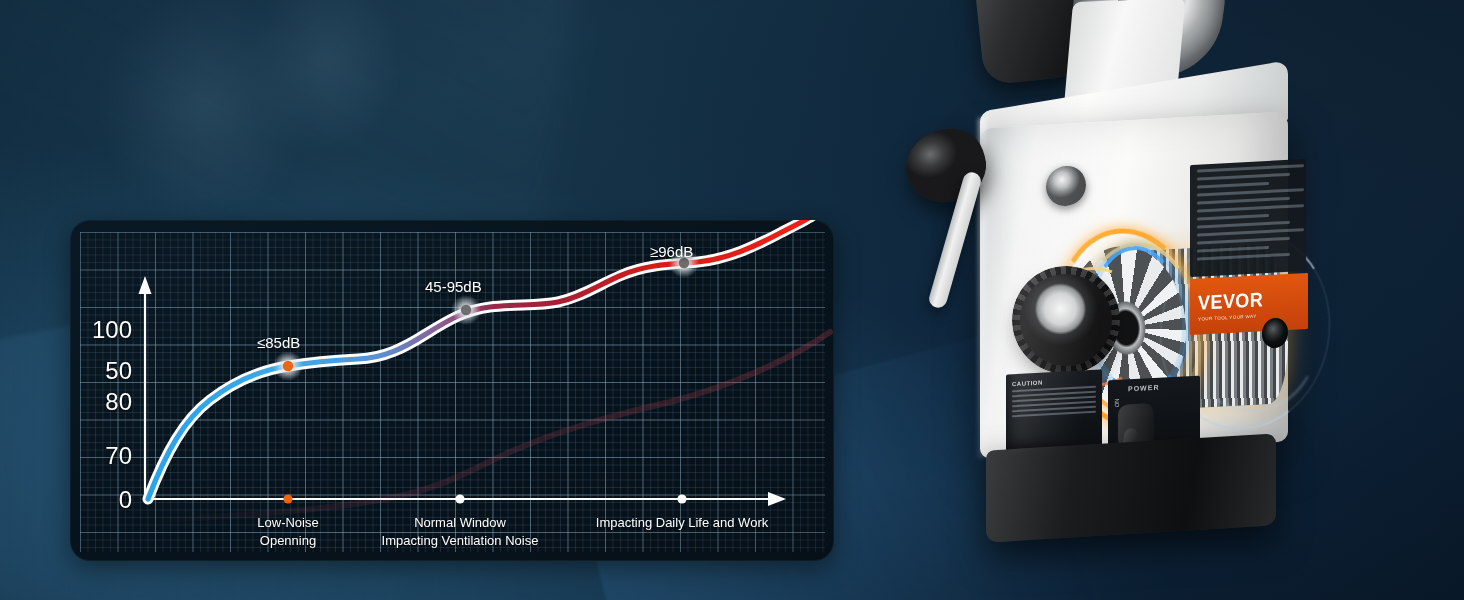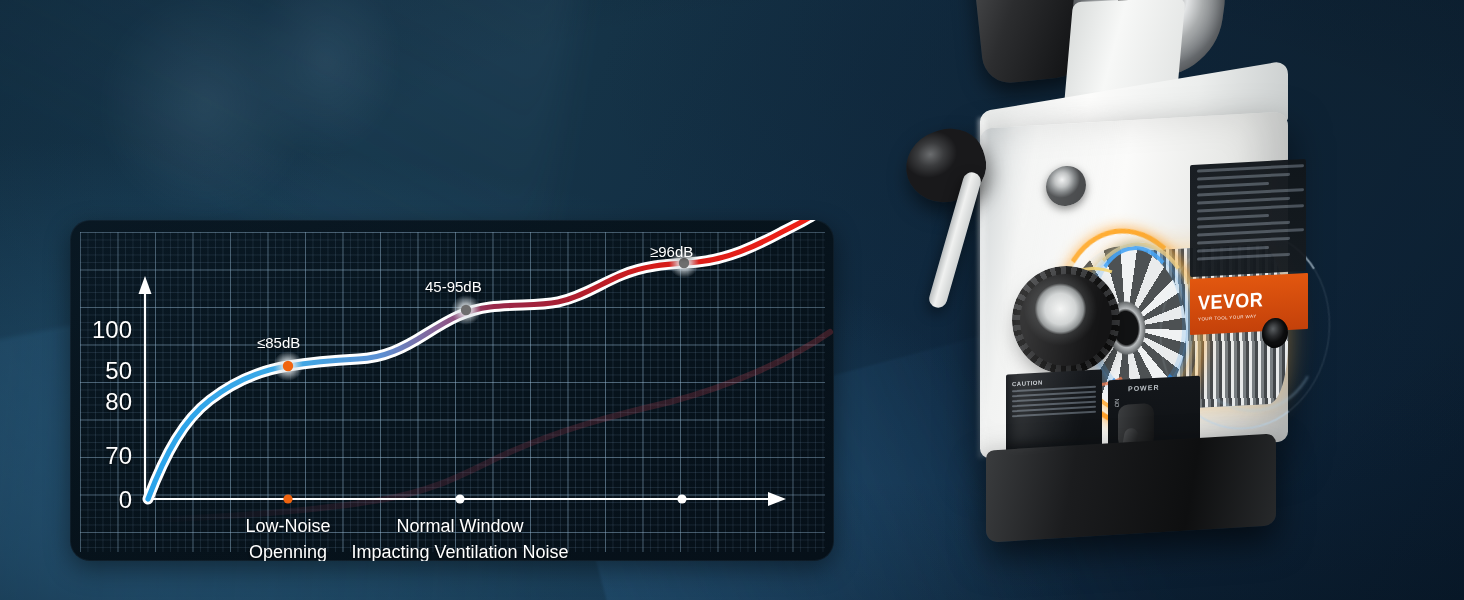--- a/index.html
+++ b/index.html
@@ -74,21 +74,21 @@
     background:radial-gradient(60% 55% at 55% 50%, rgba(230,150,160,.6), rgba(230,150,160,0) 72%);
     filter:blur(9px);transform:rotate(-12deg);}
   svg.chart{position:absolute;left:0;top:0;width:764px;height:341px;overflow:visible;}
 
   .ytick{
     position:absolute;color:#ffffff;font-size:24px;font-weight:normal;
     text-align:right;width:64px;letter-spacing:0px;
     text-shadow:0 1px 3px rgba(0,0,0,.8);
   }
   .xlab{
-    position:absolute;color:#ffffff;font-size:18px;line-height:1.42;text-align:center;
+    position:absolute;color:#ffffff;font-size:13px;line-height:1.42;text-align:center;
     text-shadow:0 1px 3px rgba(0,0,0,.8);white-space:nowrap;
   }
   .ptlabel{
     position:absolute;color:#ffffff;font-size:15px;white-space:nowrap;
     text-shadow:0 1px 4px rgba(0,0,0,.9);
   }
 
   
   .product{position:absolute;left:860px;top:-10px;width:604px;height:610px;}
   .pp{position:absolute;}
@@ -382,20 +382,21 @@
 
     <div class="xlab" style="left:148px;top:294px;width:140px;">
       <div>Low-Noise</div>
       <div>Openning</div>
     </div>
     <div class="xlab" style="left:281px;top:294px;width:218px;">
       <div>Normal Window</div>
       <div>Impacting Ventilation Noise</div>
     </div>
     <div class="xlab" style="left:490px;top:294px;width:244px;">
+      <div>Impacting Daily Life and Work</div>
     </div>
   </div>
 
   <div class="product">
     <div class="pp pp-handleblk"></div>
     <div class="pp pp-gearhead"></div>
     <div class="pp pp-gearslot"></div>
     <div class="pp pp-neck"></div>
     <div class="pp pp-bodytop"></div>
     <div class="pp pp-body"></div>

